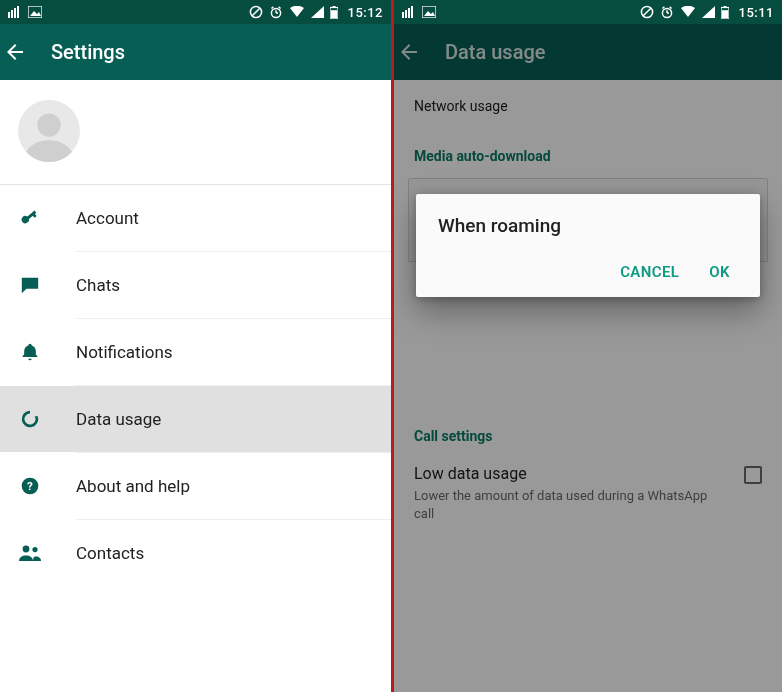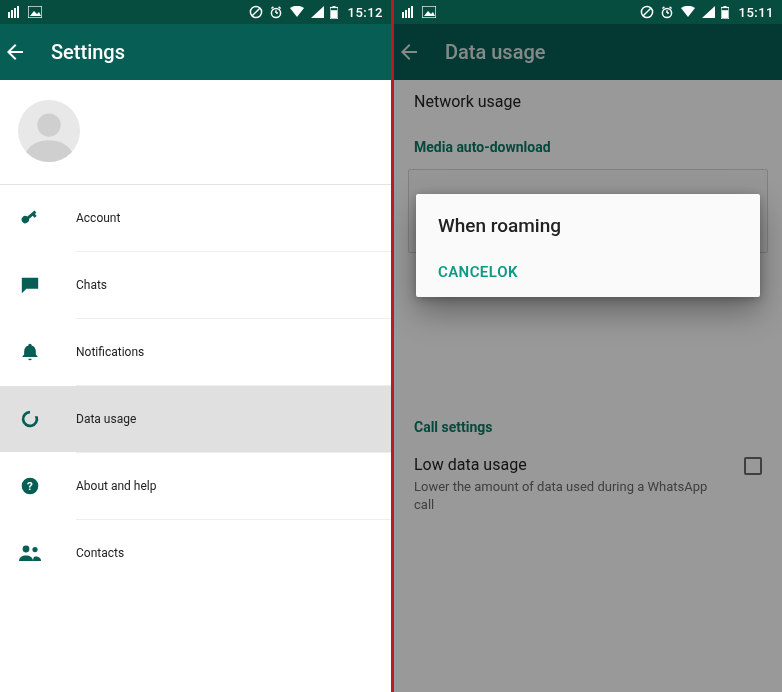--- a/index.html
+++ b/index.html
@@ -72,34 +72,34 @@
     display: flex;
     align-items: center;
     height: 66px;
     padding: 0 18px;
     gap: 34px;
     cursor: pointer;
   }
   .settings-item.selected { background: #e0e0e0; }
   .settings-item .icon-slot { width: 24px; height: 24px; display:flex; align-items:center; justify-content:center; }
   .settings-item .icon-slot svg { fill: #075e54; }
-  .settings-item .label { font-size: 12px; color: #222; }
+  .settings-item .label { font-size: 17px; color: #222; }
   
   .dim-body {
     position: absolute;
     top: 24px; left: 0; right: 0; bottom: 0;
     background: #fff;
   }
   .dim-overlay {
     position: absolute;
     top: 24px; left: 0; right: 0; bottom: 0;
     background: rgba(0,0,0,0.40);
   }
   .du-body { padding: 0 0; }
-  .du-item { padding: 12px 20px; font-size: 16px; color: #222; }
+  .du-item { padding: 18px 20px; font-size: 14px; color: #222; }
   .du-section { padding: 16px 20px 6px 20px; font-size: 14px; color: #0a7a66; font-weight: 700; }
   .du-option {
     padding: 14px 20px 14px 20px;
     display: flex; align-items: flex-start; justify-content: space-between;
     gap: 10px;
   }
   .du-option .opt-txt .primary { font-size: 16px; color:#222; }
   .du-option .opt-txt .secondary { font-size: 13px; color:#6a6a6a; margin-top:4px; line-height:1.35; max-width:300px;}
   .du-card {
     margin: 8px 14px 0 14px;
@@ -125,21 +125,21 @@
     padding: 20px 22px 8px 22px;
   }
   .dialog .dlg-title { font-size: 19px; font-weight: 500; color:#222; margin-bottom: 14px;}
   .dlg-opt {
     display: flex; align-items: center; gap: 18px;
     padding: 12px 6px 12px 16px;
     cursor: pointer;
   }
   .dlg-opt .label { font-size: 16px; color:#222; }
   .dlg-actions {
-    display:flex; justify-content:flex-start; 
+    display:flex; justify-content:flex-end; gap: 30px;
     padding: 12px 8px 8px 0;
   }
   .dlg-btn {
     color: #0b9a82;
     font-weight: 600;
     font-size: 15px;
     cursor: pointer;
     letter-spacing: 0.4px;
   }
   .appbar.dimmed { background:#075e54; }

